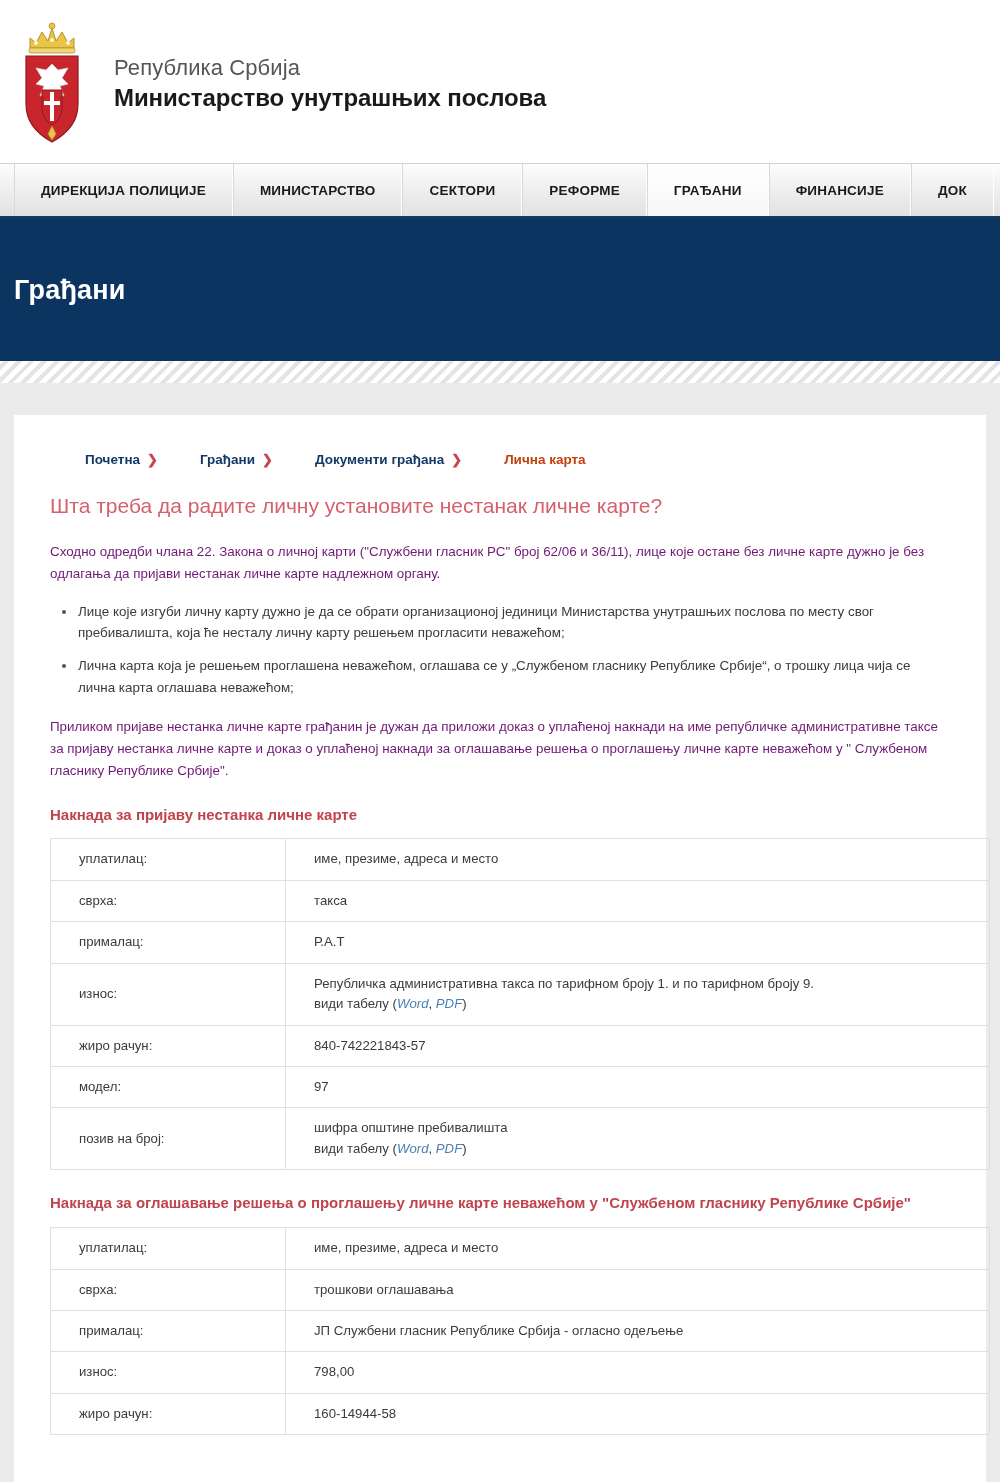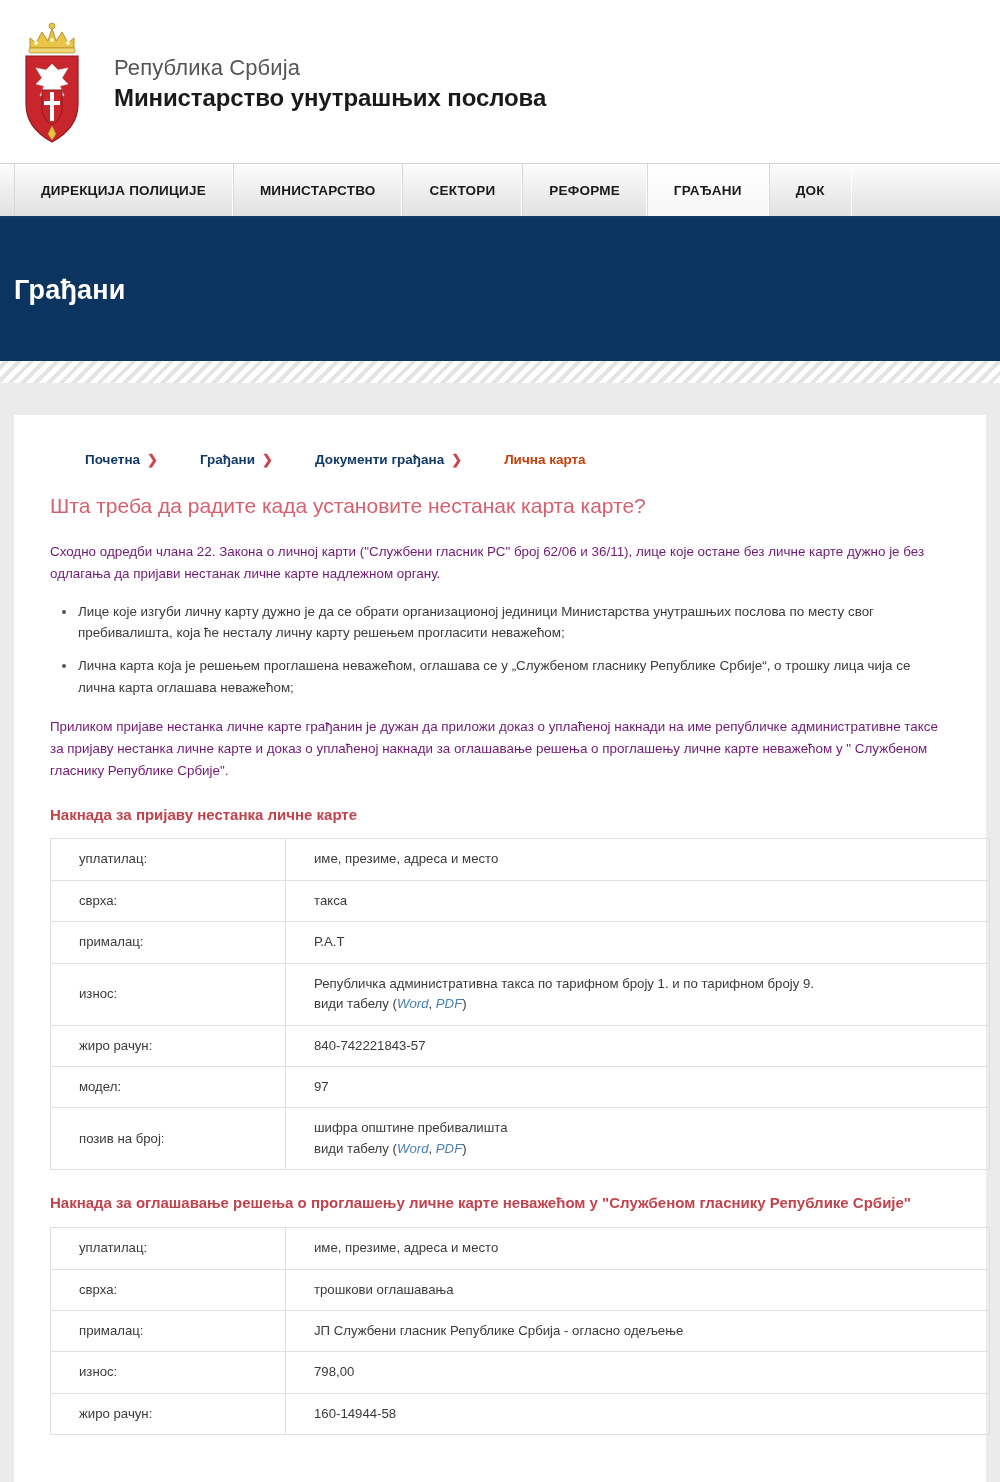--- a/index.html
+++ b/index.html
@@ -251,35 +251,38 @@
     <div class="nav-item">
       <span>СЕКТОРИ</span>
     </div>
     <div class="nav-item">
       <span>РЕФОРМЕ</span>
     </div>
     <div class="nav-item active">
       <span>ГРАЂАНИ</span>
     </div>
     <div class="nav-item">
+      <span>ФИНАНСИЈЕ</span>
+    </div>
+    <div class="nav-item">
       <span>ДОК</span>
     </div>
   </nav>
 
 <div class="page-banner">
   <span class="banner-title">Грађани</span>
 </div>
 <div class="striped-divider"></div>
 
 <div class="content-shell">
   <div class="content-card">
 
     <div class="breadcrumb" id="breadcrumb"><span class="crumb">Почетна</span><span class="crumb-sep">❯</span><span class="crumb">Грађани</span><span class="crumb-sep">❯</span><span class="crumb">Документи грађана</span><span class="crumb-sep">❯</span><span class="crumb current">Лична карта</span></div>
 
-    <h1 class="page-title">Шта треба да радите када установите нестанак карта карте?</h1>
+    <h1 class="page-title">Шта треба да радите личну установите нестанак личне карте?</h1>
 
     <p class="body-text">Сходно одредби члана 22. Закона о личној карти ("Службени гласник РС" број 62/06 и 36/11), лице које остане без личне карте дужно је без одлагања да пријави нестанак личне карте надлежном органу.</p>
 
     <ul class="bullet-list" id="bullet-list">
         <li>Лице које изгуби личну карту дужно је да се обрати организационој јединици Министарства унутрашњих послова по месту свог пребивалишта, која ће несталу личну карту решењем прогласити неважећом;</li>
         <li>Лична карта која је решењем проглашена неважећом, оглашава се у „Службеном гласнику Републике Србије“, о трошку лица чија се лична карта оглашава неважећом;</li>
       </ul>
 
     <p class="body-text">Приликом пријаве нестанка личне карте грађанин је дужан да приложи доказ о уплаћеној накнади на име републичке административне таксе за пријаву нестанка личне карте и доказ о уплаћеној накнади за оглашавање решења о проглашењу личне карте неважећом у " Службеном гласнику Републике Србије".</p>
 

